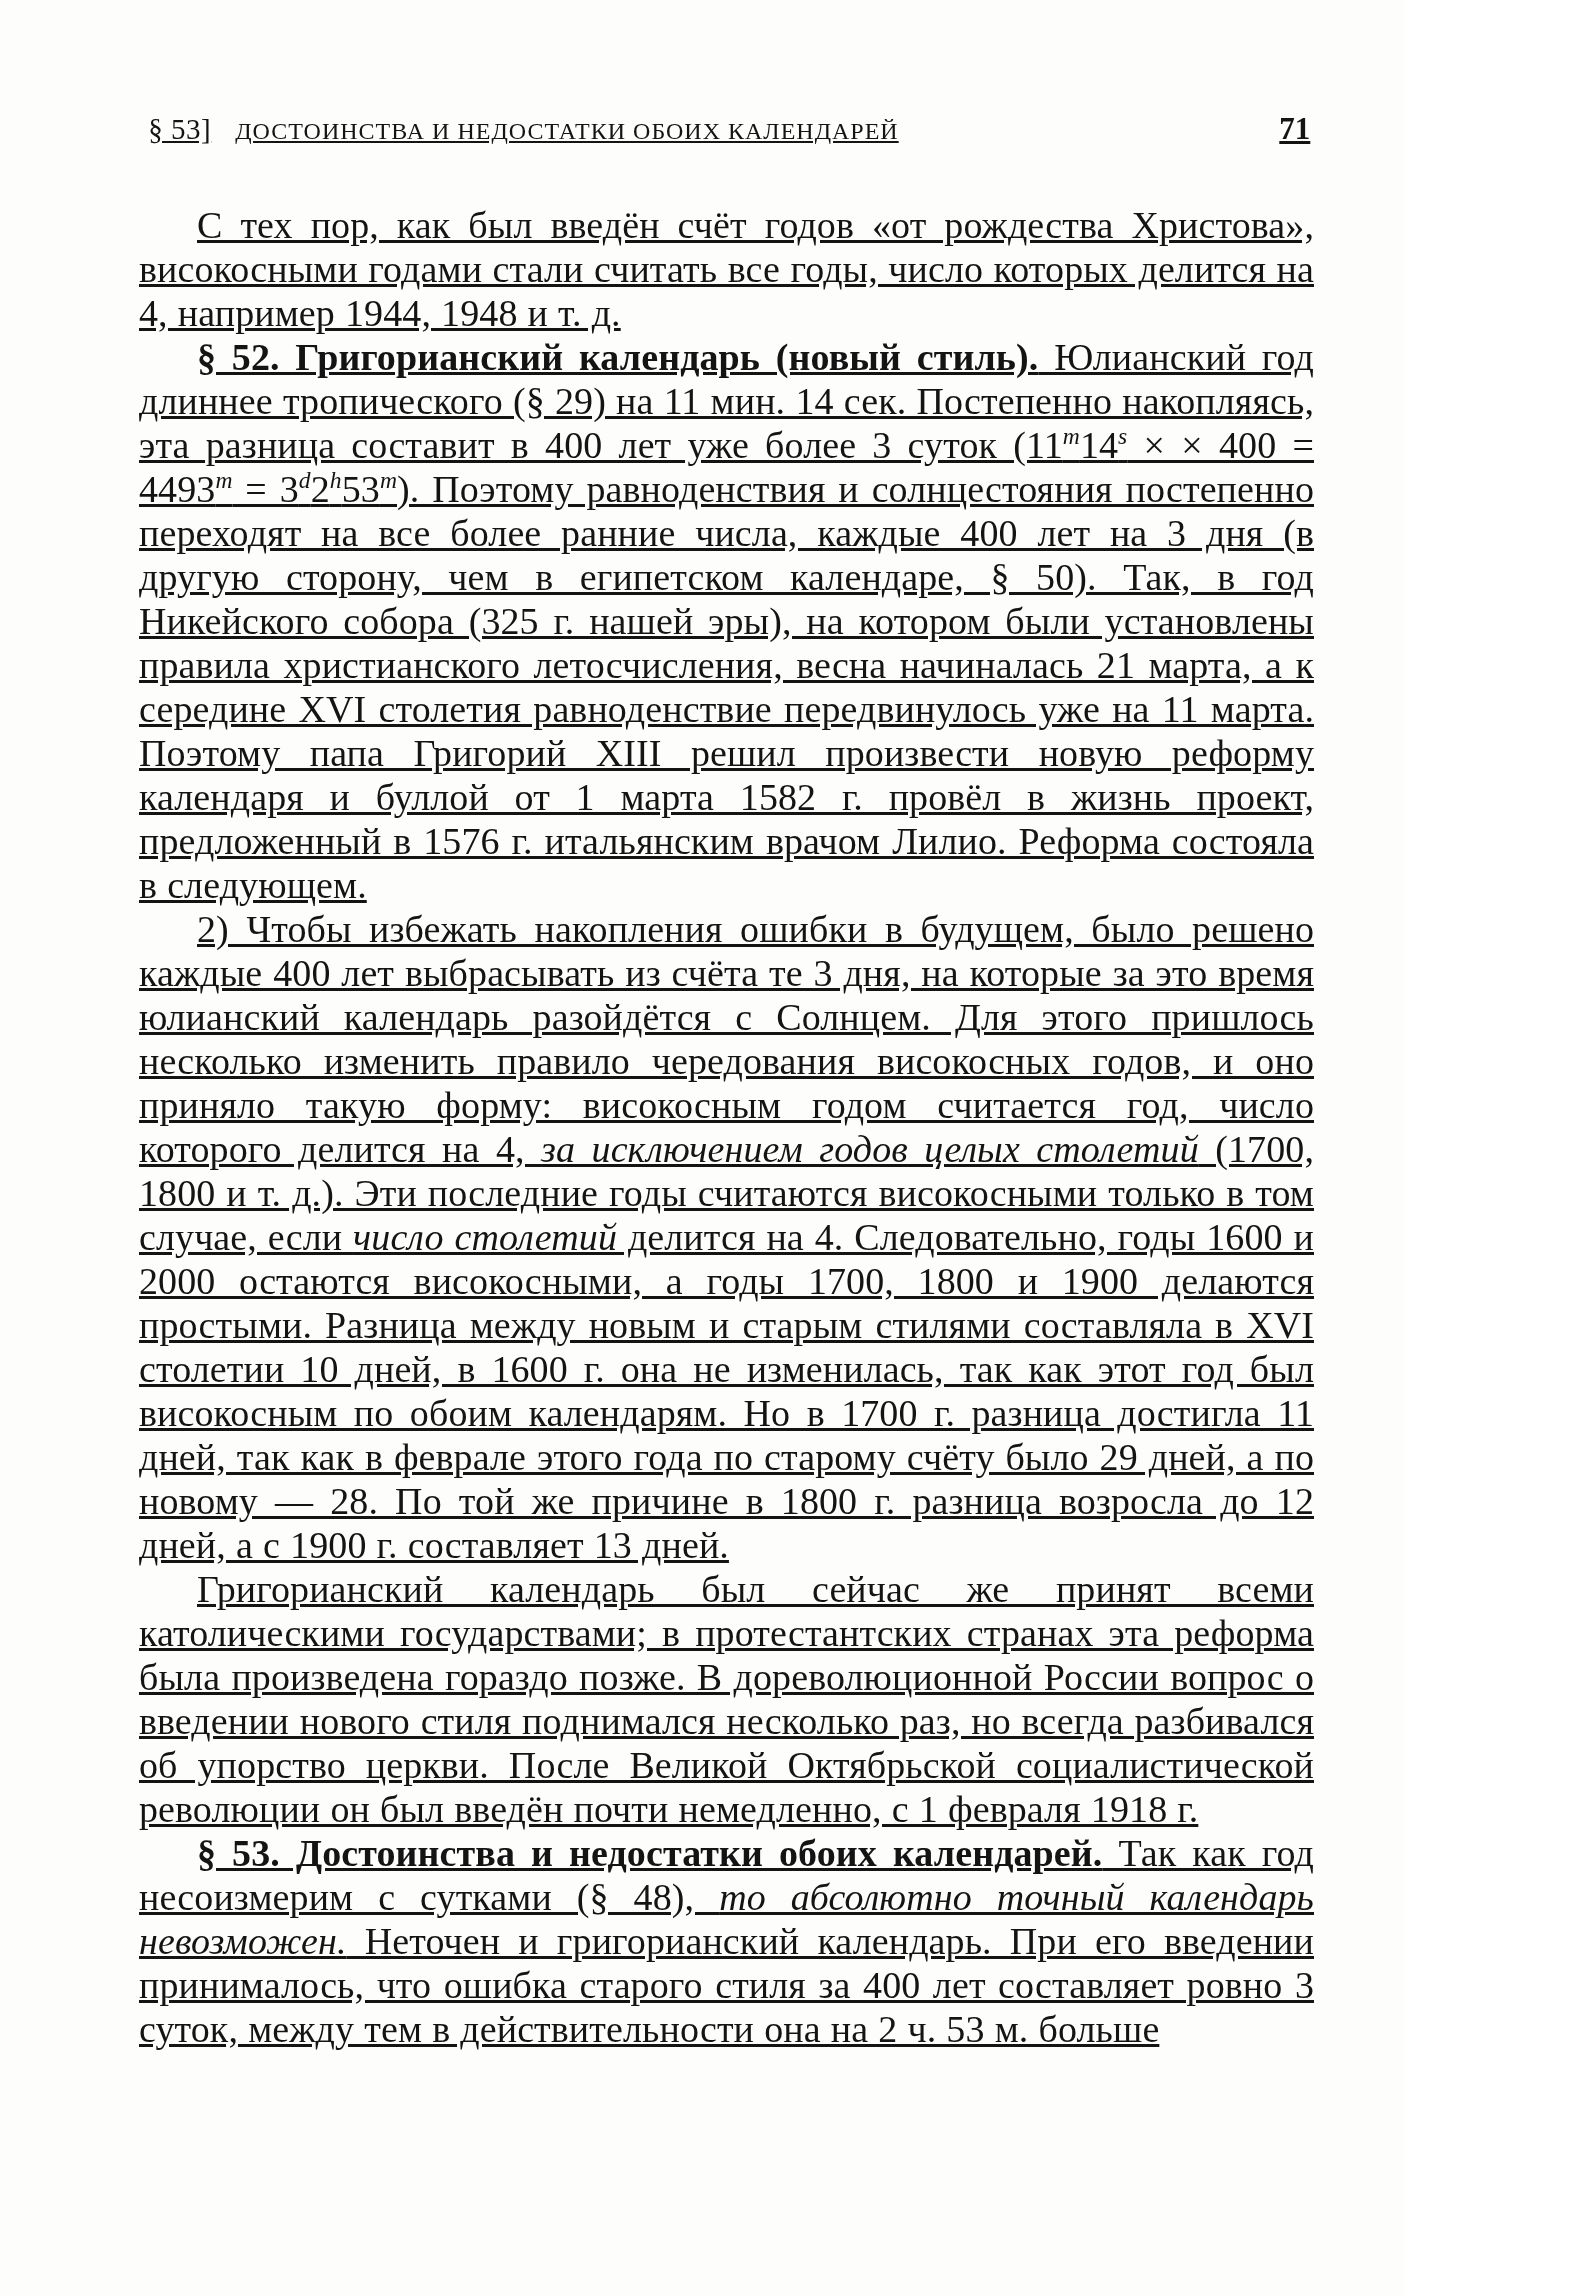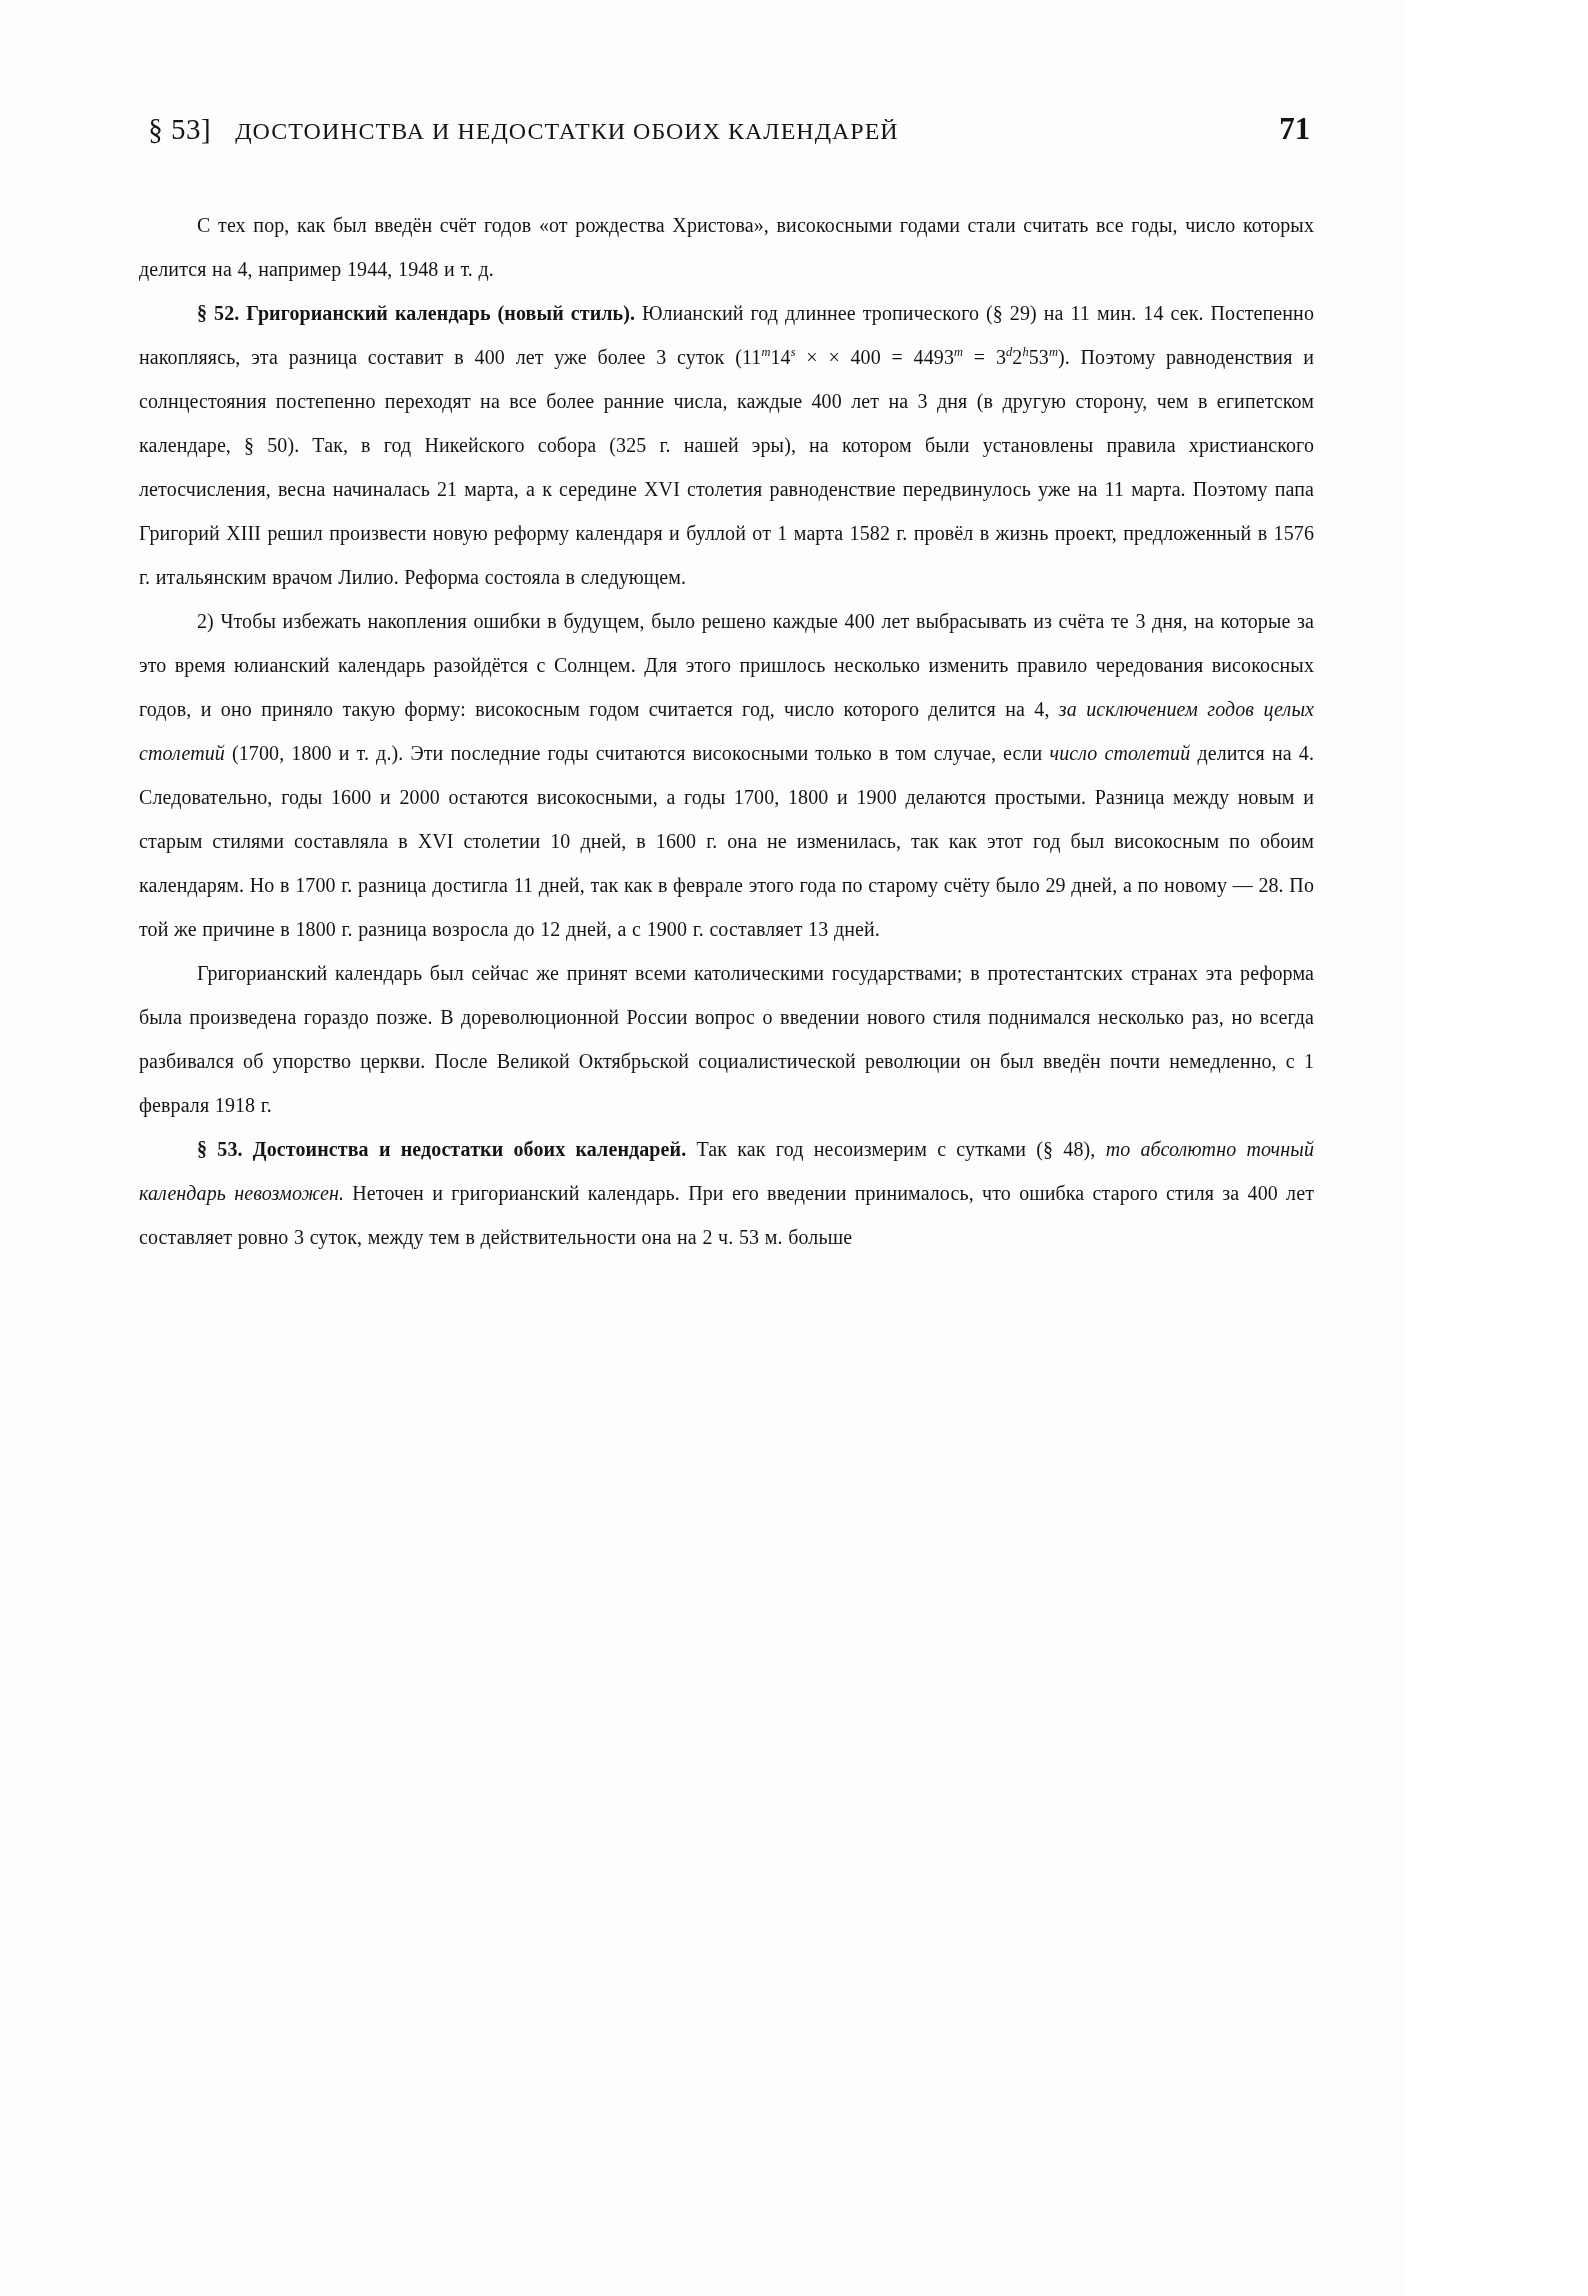--- a/index.html
+++ b/index.html
@@ -14,20 +14,21 @@
     color: #141414;
     -webkit-font-smoothing: antialiased;
   }
   .page {
     position: relative;
     width: 1404px;
     height: 2297px;
     box-sizing: border-box;
     padding: 111px 90px 56px 139px;
     background: #fdfdfb;
+    text-decoration: underline;
   }
   
   .runhead {
     display: flex;
     align-items: baseline;
     justify-content: space-between;
     margin-bottom: 56px;
     padding-left: 9.3px;
     padding-right: 3.7px;
   }
@@ -44,21 +45,21 @@
     padding-left: 24px;
   }
   .runhead .page-no {
     font-size: 31px;
     font-weight: bold;
     white-space: nowrap;
   }
   
   .body-text p {
     margin: 0;
-    font-size: 20px;
+    font-size: 38px;
     line-height: 44px;
     text-align: justify;
     text-justify: inter-word;
     letter-spacing: 0.1px;
     word-spacing: 0.5px;
   }
   .body-text p.indent {
     text-indent: 58px;
   }
   .sec-head {

